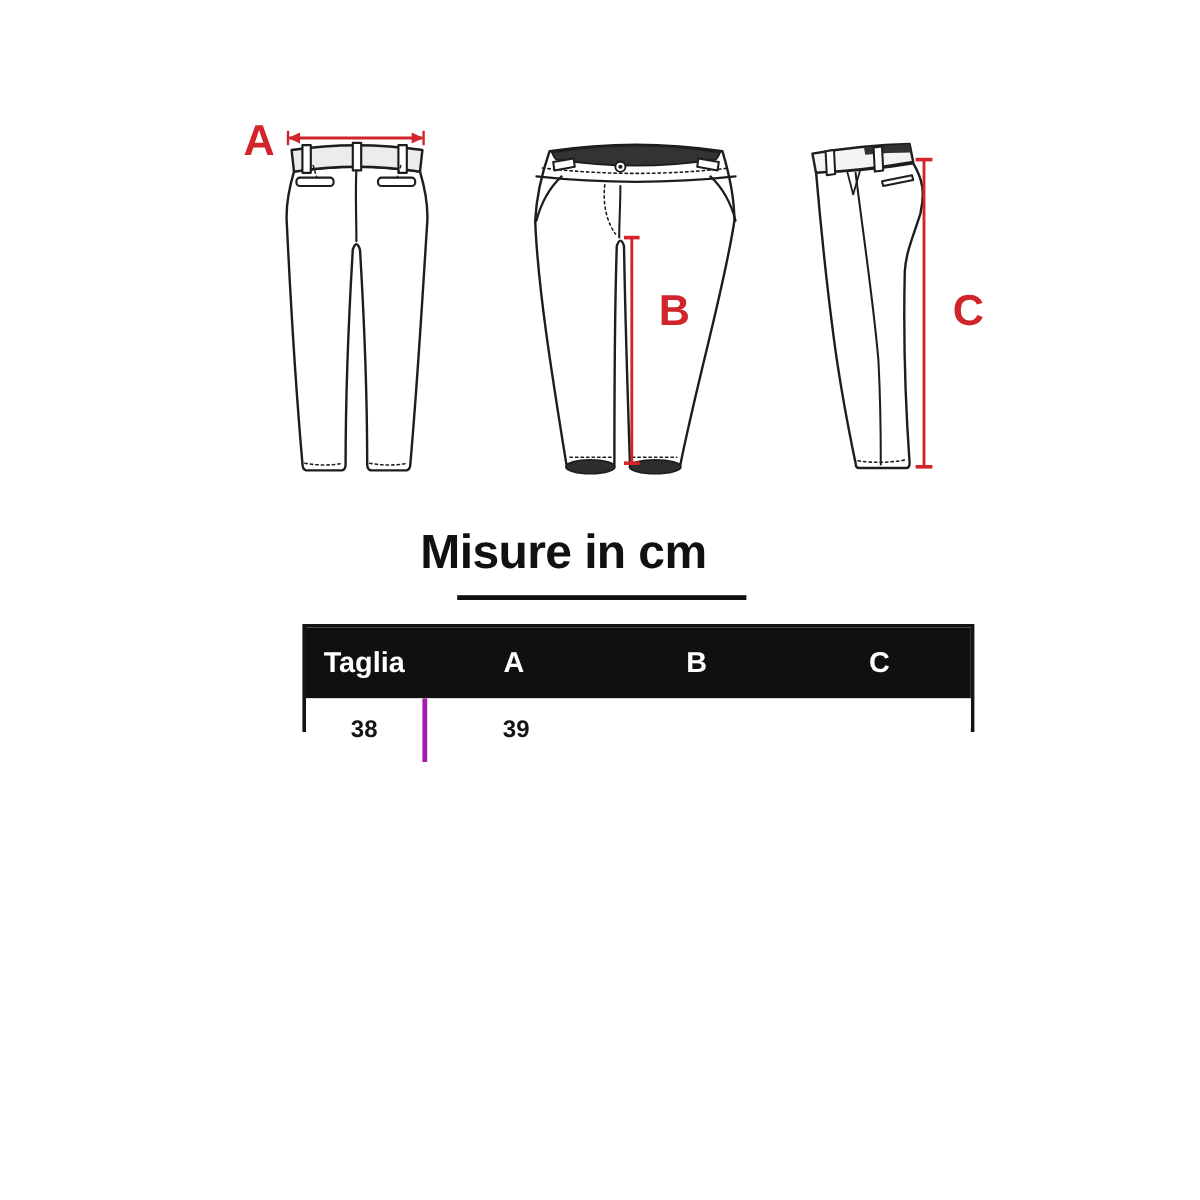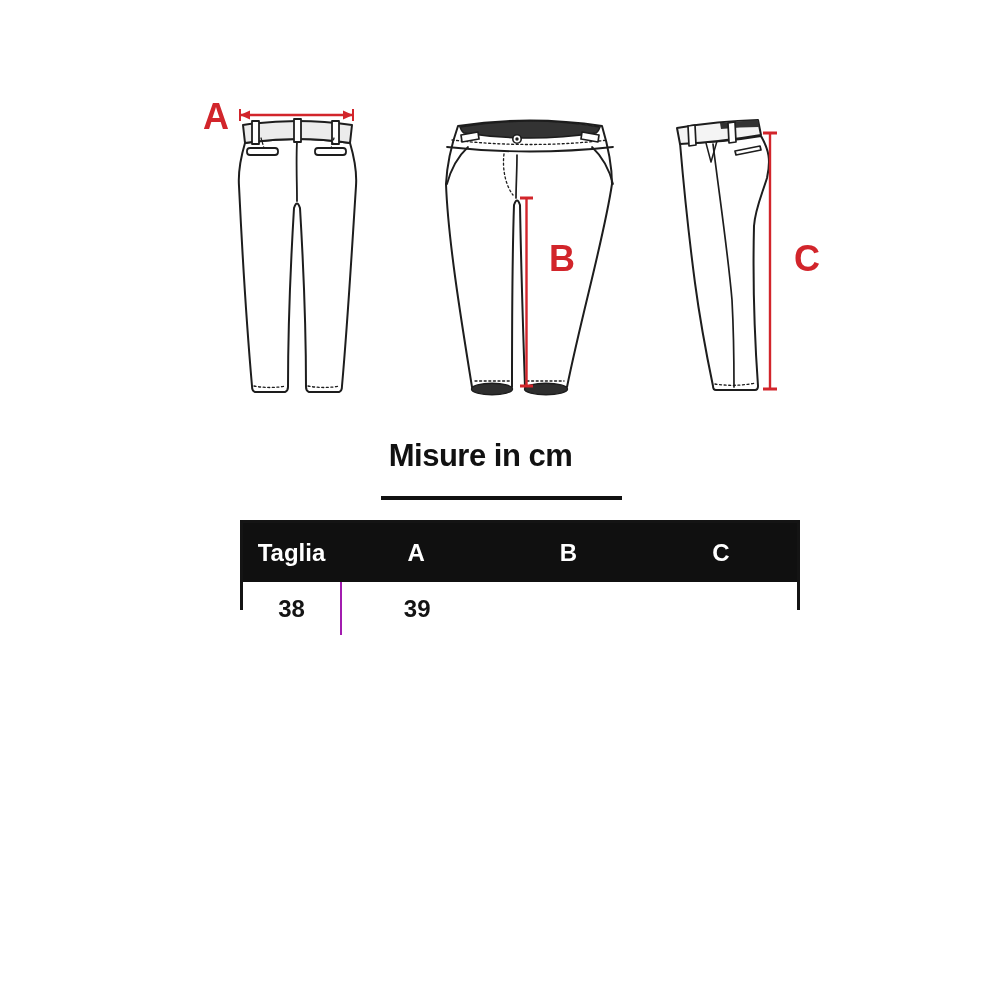--- a/index.html
+++ b/index.html
@@ -1,31 +1,31 @@
 <!DOCTYPE html>
 <html><head>
 <meta charset="utf-8">
 <style>
   html,body{margin:0;padding:0;background:#ffffff;}
   body{width:1000px;height:1000px;position:relative;overflow:hidden;
        font-family:"Liberation Sans", sans-serif;color:#1d1d1d;}
   .abs{position:absolute;}
   svg{display:block;overflow:visible;}
   .marker{position:absolute;font-size:36px;font-weight:bold;color:#d2252b;line-height:1;}
-  .title{position:absolute;left:15px;top:438px;width:931px;text-align:center;
-         font-size:31px;font-weight:bold;letter-spacing:-0.5px;color:#111;}
+  .title{position:absolute;left:4px;top:438px;width:931px;text-align:center;
+         font-size:40px;font-weight:bold;letter-spacing:-0.5px;color:#111;}
   .title-underline{position:absolute;left:381px;top:496px;width:241px;height:4px;background:#111;}
-  .size-table{position:absolute;left:240px;top:520px;width:560px;height:90px;
+  .size-table{position:absolute;left:252px;top:520px;width:560px;height:90px;
               border:3px solid #141414;box-sizing:border-box;background:#fff;}
   .t-head{display:grid;grid-template-columns:97px 1fr 1fr 1fr;height:59px;background:#101010;}
   .t-row{display:grid;grid-template-columns:97px 1fr 1fr 1fr;height:53px;background:#ffffff;}
   .t-cell{display:flex;align-items:center;justify-content:center;box-sizing:border-box;}
   .t-head .t-cell{color:#ffffff;font-weight:bold;font-size:24px;}
-  .t-row .t-cell{color:#141414;font-weight:bold;font-size:24px;}
-  .t-row .t-cell + .t-cell{border-left:2px solid #a21caf;}
+  .t-row .t-cell{color:#141414;font-weight:bold;font-size:20px;}
+  .t-row .t-cell + .t-cell{border-left:4px solid #a21caf;}
   .ink{stroke:#1d1d1d;fill:none;stroke-width:2;stroke-linejoin:round;stroke-linecap:round;}
   .fillw{fill:#ffffff;}
   .dots{stroke:#1d1d1d;stroke-width:1.3;fill:none;stroke-dasharray:2 2.6;stroke-linecap:round;}
   .red{stroke:#d2252b;fill:none;stroke-linecap:butt;}
 </style>
 </head>
 <body>
 
 <svg class="abs" style="left:195px;top:98px;" width="185" height="310" viewBox="0 0 185 310">
   <g>

